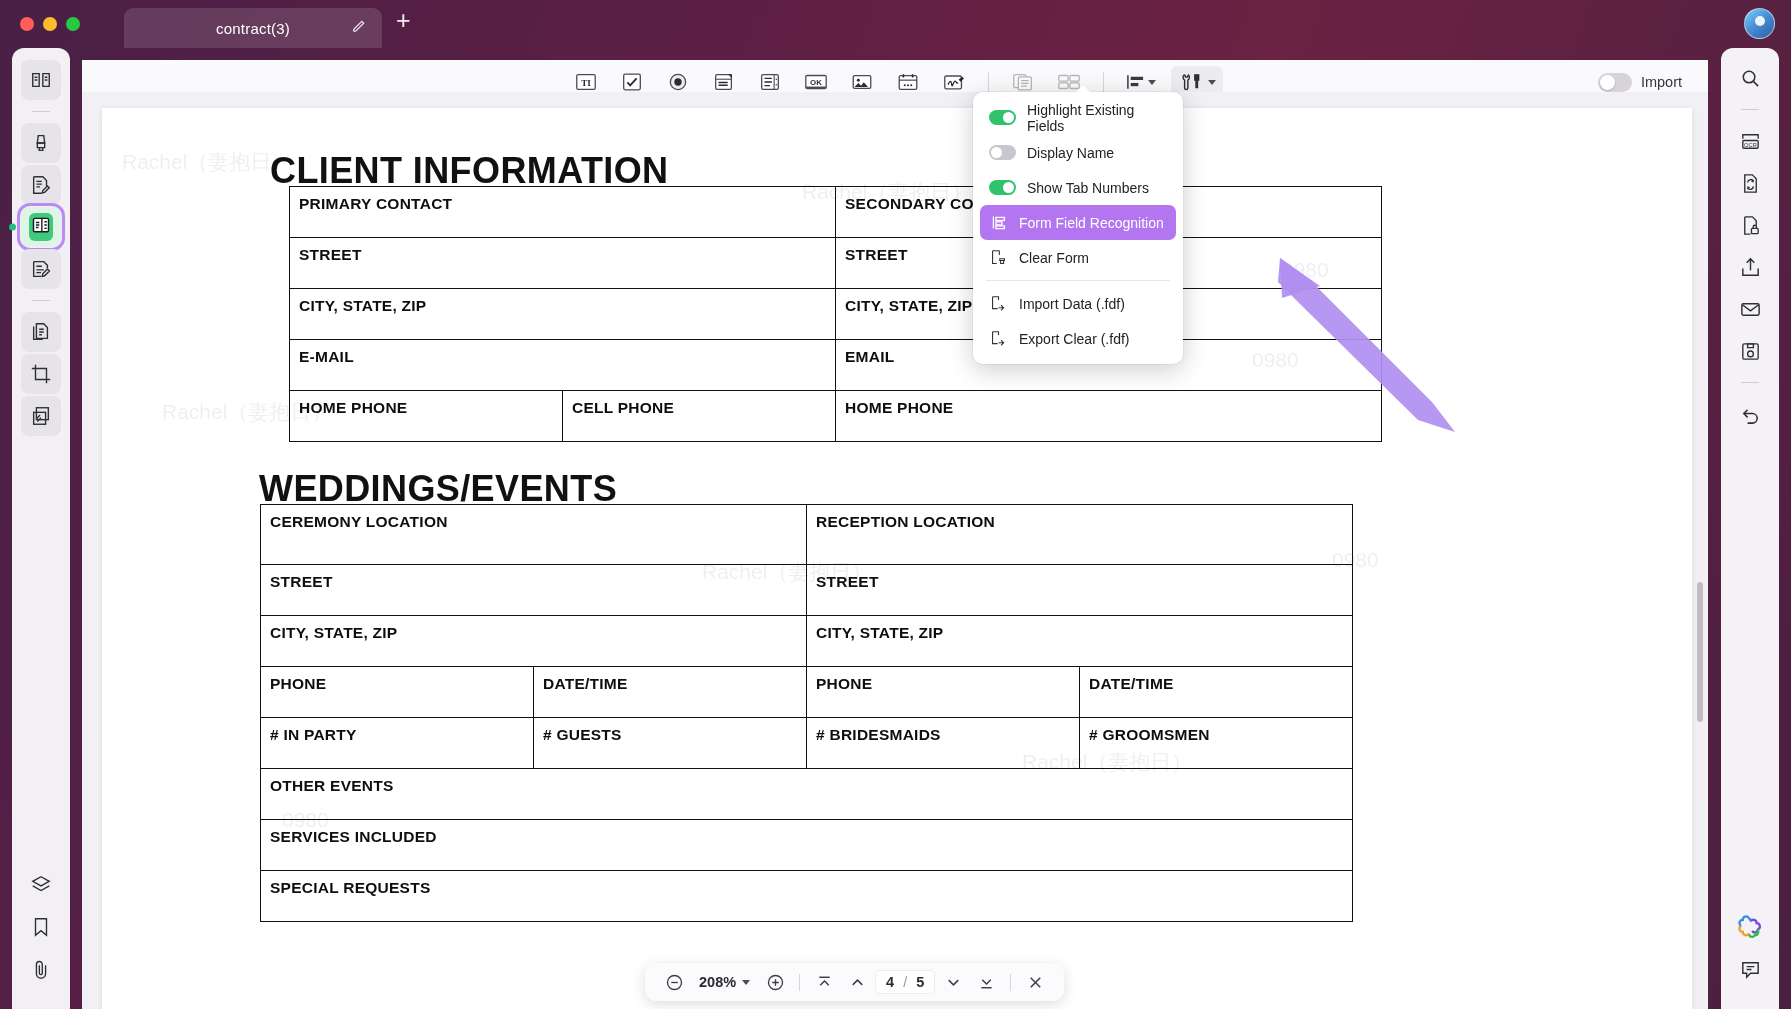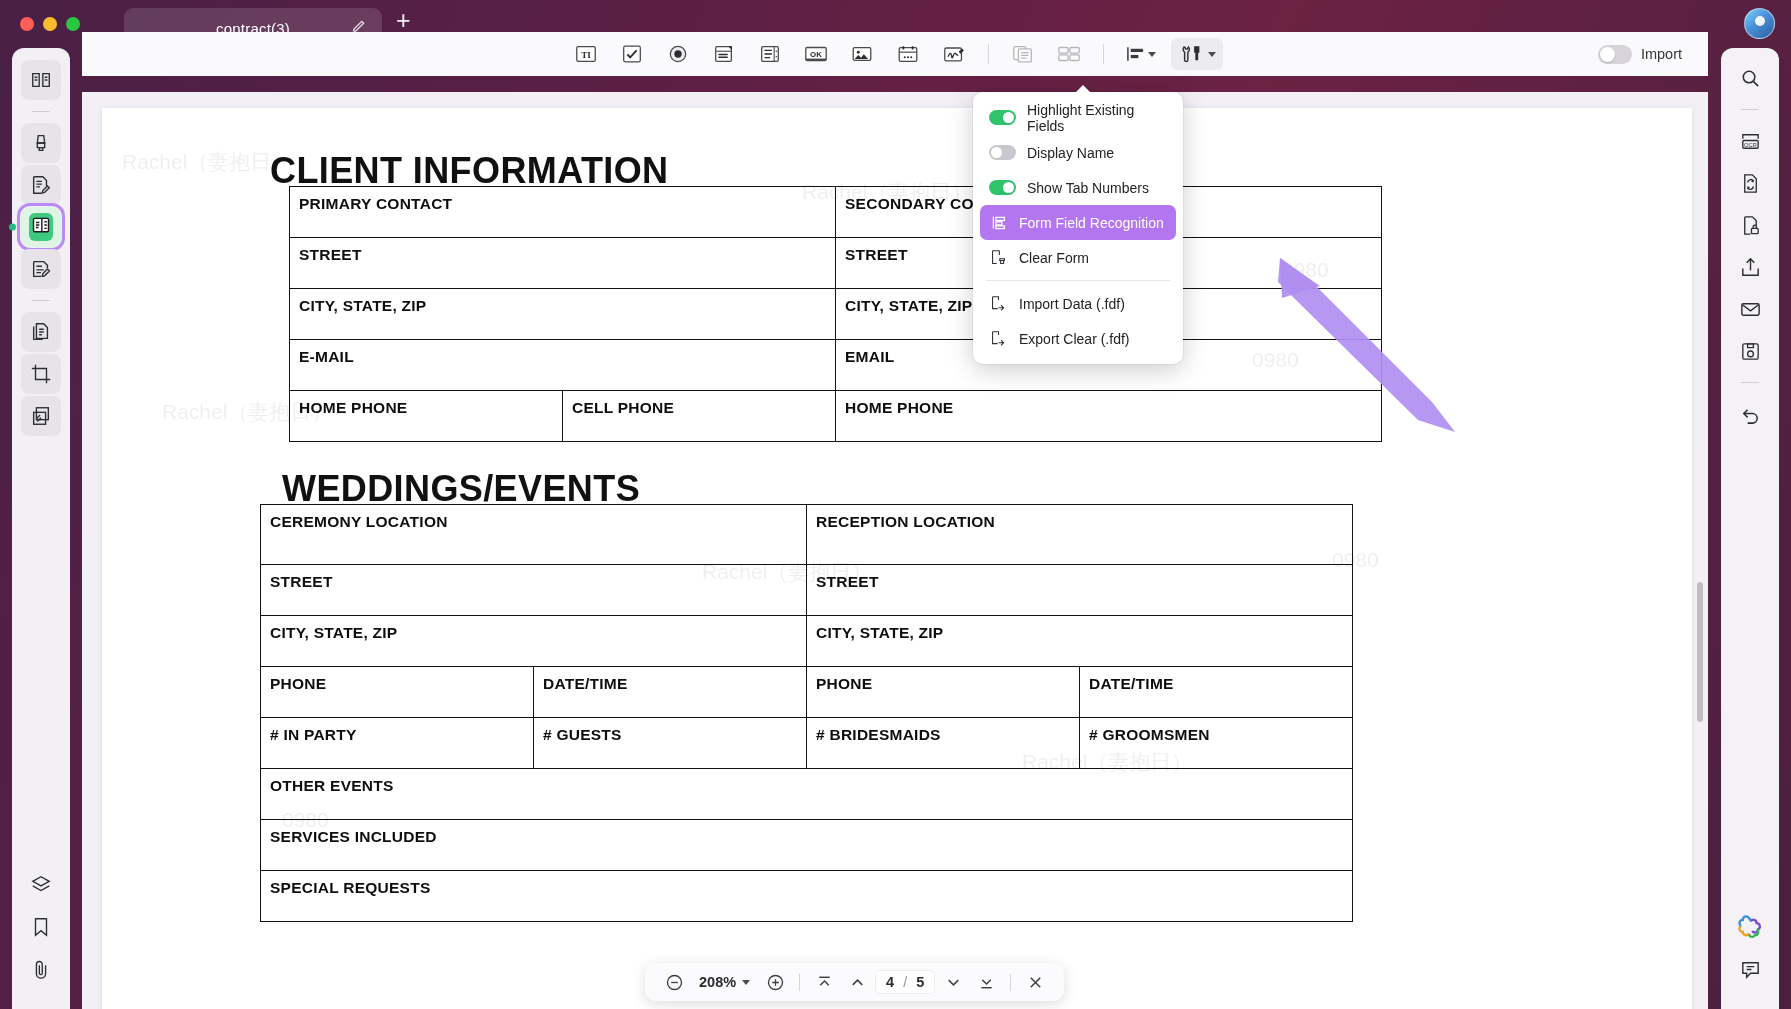--- a/index.html
+++ b/index.html
@@ -80,21 +80,21 @@
   .rail-btn.selected .ico-box {
     background: #3ec97e; border-radius: 6px; padding: 2px;
   }
   .dot-marker {
     position: absolute; left: -12px; top: 50%; transform: translateY(-50%);
     width: 7px; height: 7px; border-radius: 50%; background: #1fbf84;
   }
 
   
   .toolbar {
-    position: absolute; left: 82px; top: 32px; width: 1626px; height: 44px;
+    position: absolute; left: 82px; top: 60px; width: 1626px; height: 44px;
     background: #faf9fb;
     display: flex; align-items: center; justify-content: center;
     border-radius: 0;
   }
   .tool-group { display: flex; align-items: center; gap: 8px; }
   .tbtn {
     width: 38px; height: 32px; border-radius: 6px;
     display: flex; align-items: center; justify-content: center;
     color: #3a3a40;
   }
@@ -537,21 +537,21 @@
             <td colspan="2">EMAIL</td>
           </tr>
           <tr style="height:51px">
             <td>HOME PHONE</td>
             <td>CELL PHONE</td>
             <td colspan="2">HOME PHONE</td>
           </tr>
         </tbody>
       </table>
 
-      <div class="sec-title" style="left:180px; top:360px;">WEDDINGS/EVENTS</div>
+      <div class="sec-title" style="left:157px; top:360px;">WEDDINGS/EVENTS</div>
       <table class="form" style="left:158px; top:396px; width:1092px;">
         <colgroup>
             <col style="width:273px">
             <col style="width:273px">
             <col style="width:273px">
             <col style="width:273px">
           </colgroup>
         <tbody>
           <tr style="height:60px">
             <td colspan="2">CEREMONY LOCATION</td>

